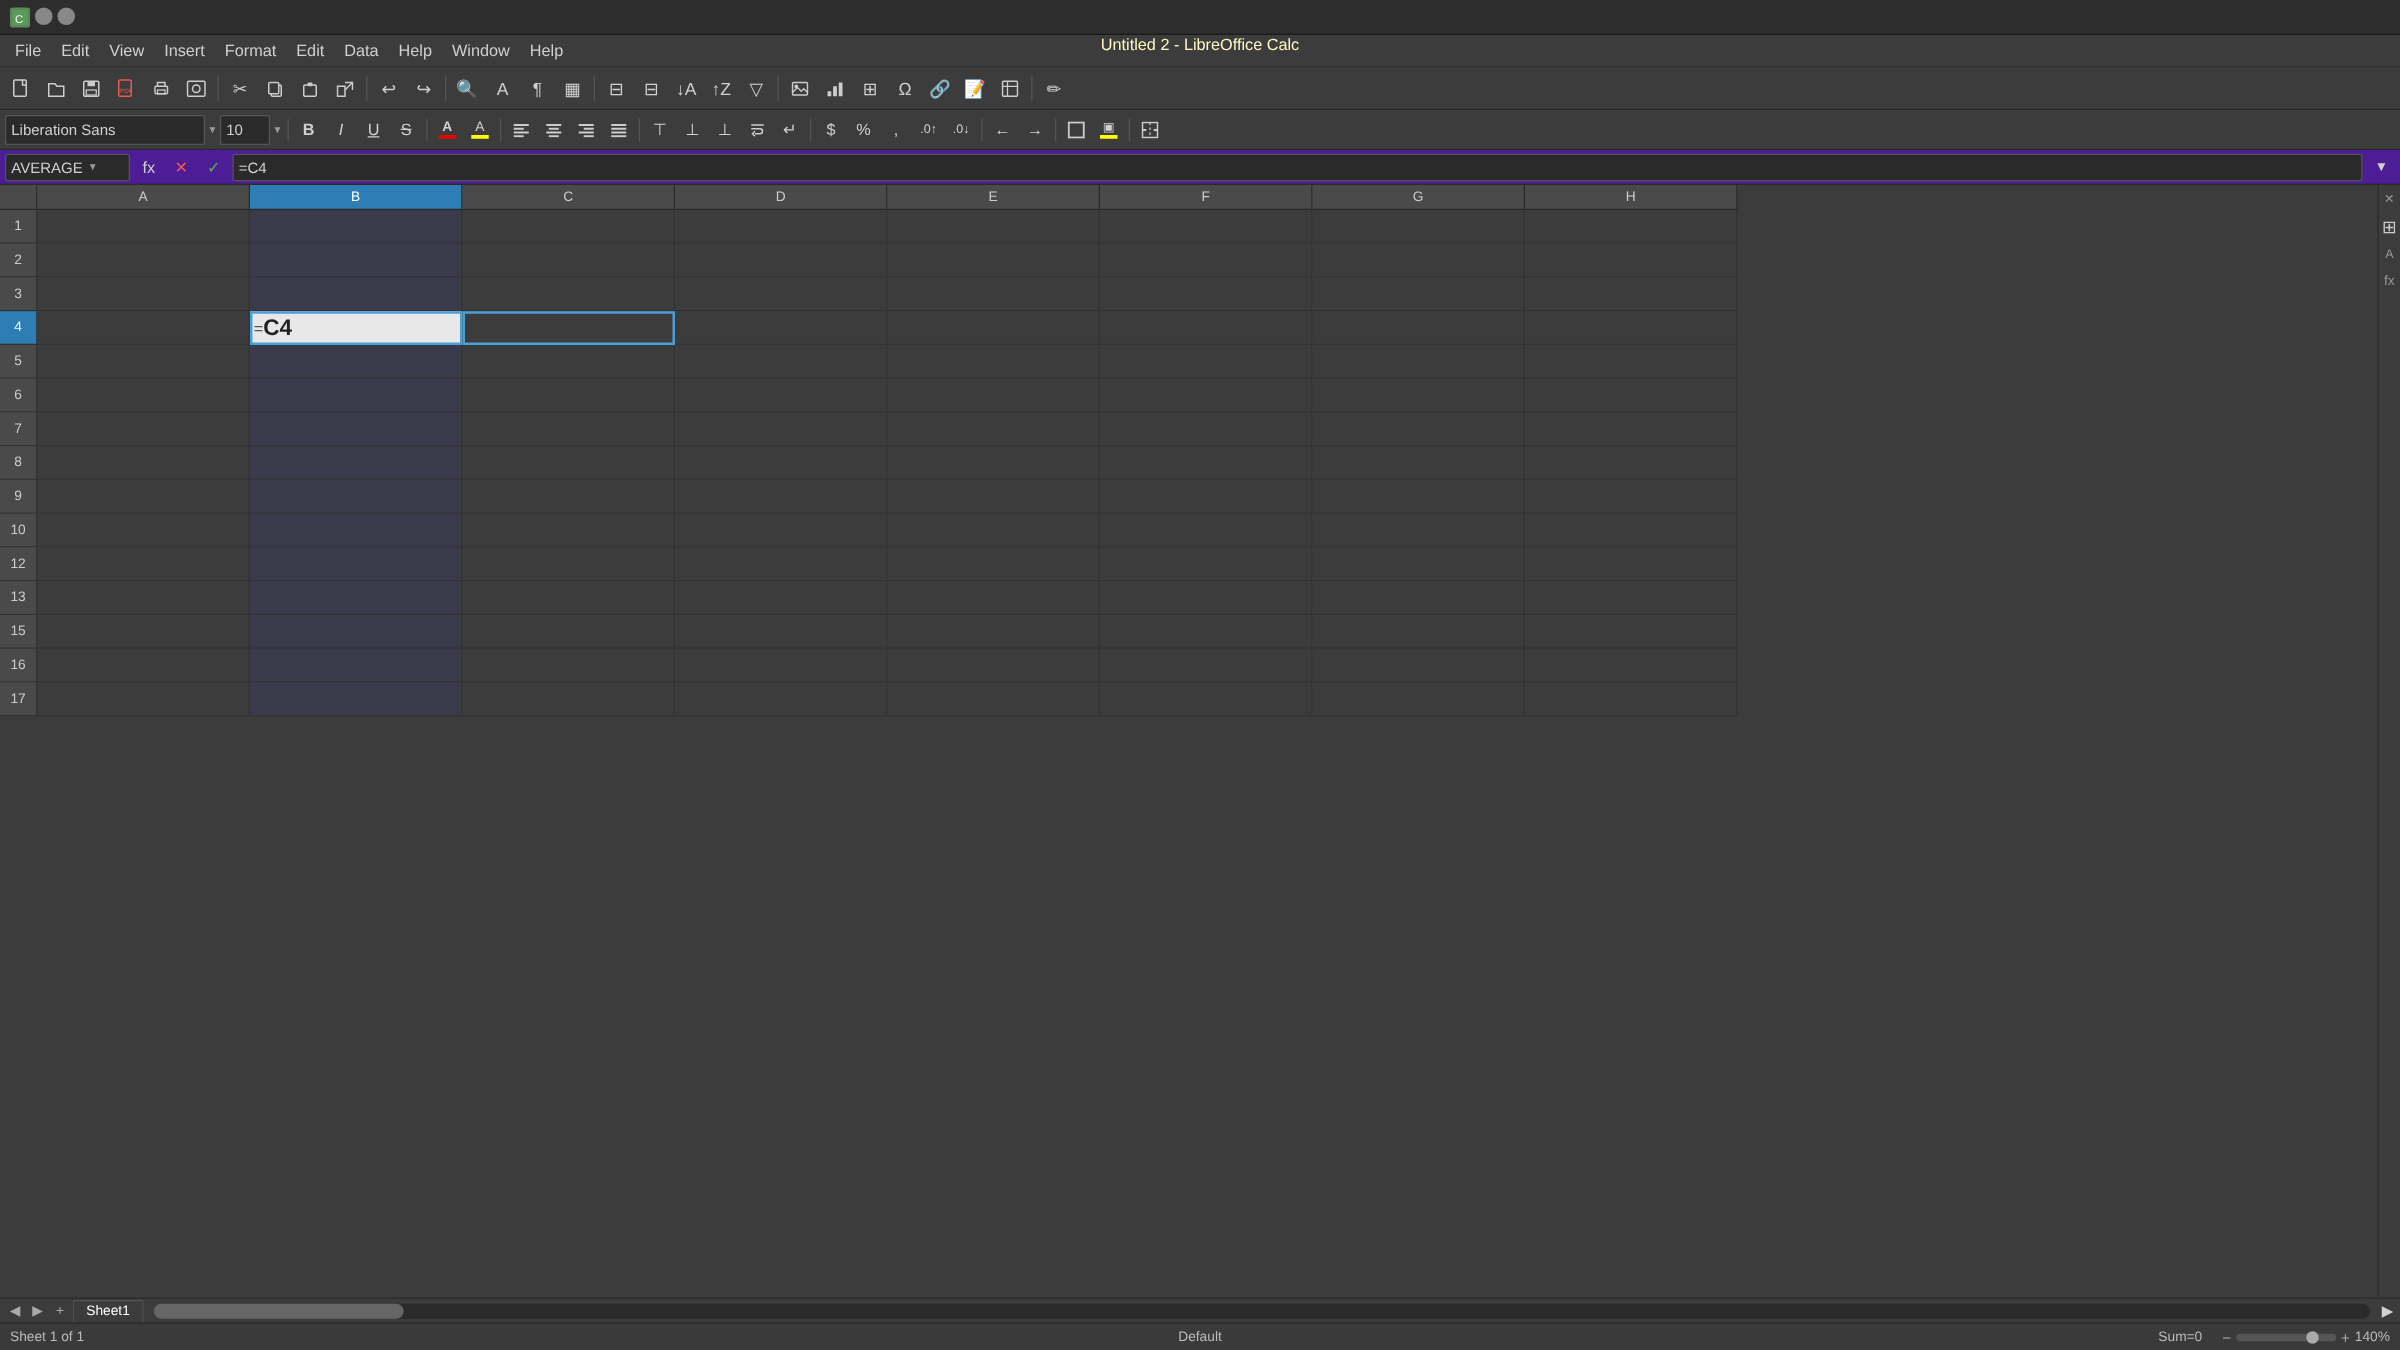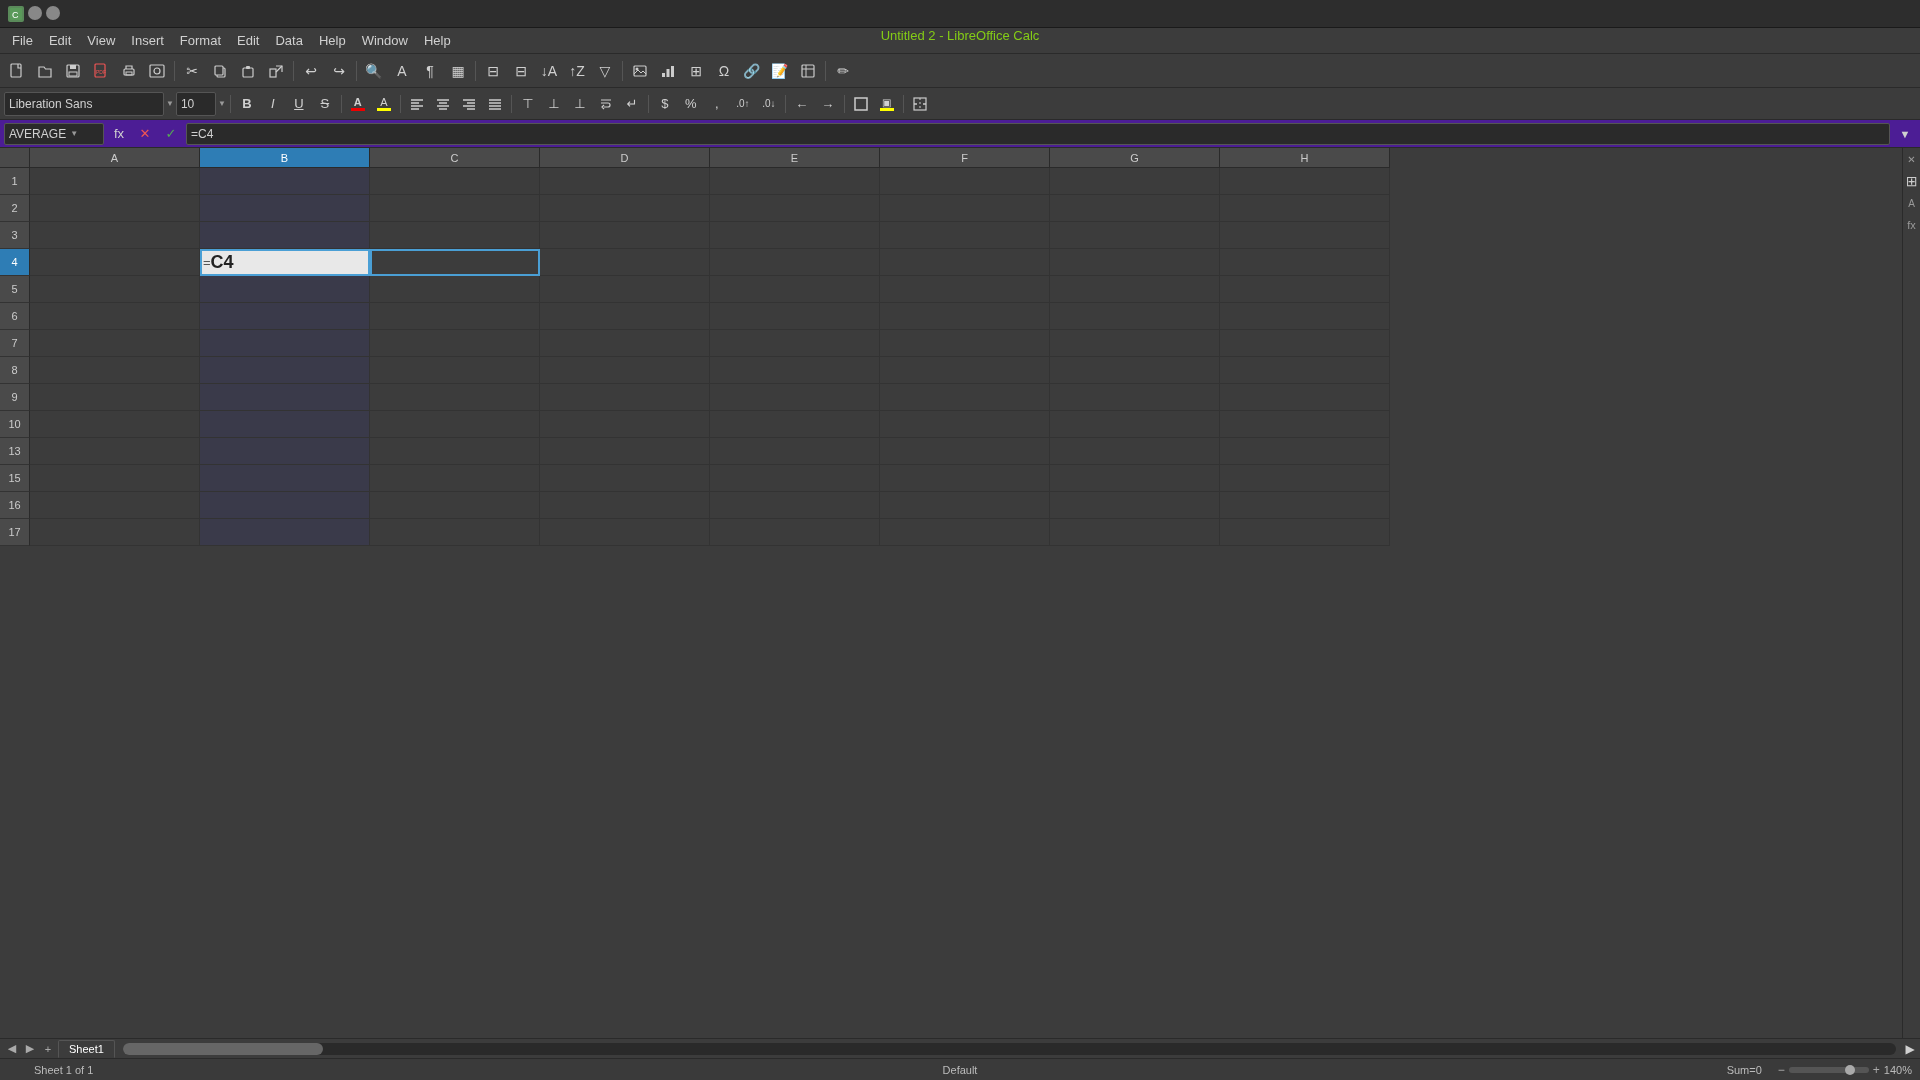--- a/index.html
+++ b/index.html
@@ -6,21 +6,21 @@
     body { background: #3c3c3c; color: #d0d0d0; font-family: 'Liberation Sans', Arial, sans-serif; font-size: 12px; overflow: hidden; width: 1920px; height: 1080px; display: flex; flex-direction: column; }
 
     
     .titlebar { background: #2d2d2d; height: 28px; display: flex; align-items: center; justify-content: space-between; padding: 0 8px; border-bottom: 1px solid #1a1a1a; }
     .titlebar-left { display: flex; align-items: center; gap: 6px; }
     .titlebar-icon { width: 16px; height: 16px; background: #5a8a5a; border-radius: 2px; display: flex; align-items: center; justify-content: center; font-size: 10px; }
     .titlebar-controls { display: flex; gap: 4px; }
     .titlebar-btn { width: 14px; height: 14px; border-radius: 50%; border: none; cursor: pointer; }
     .titlebar-btn.minimize { background: #888; }
     .titlebar-btn.maximize { background: #888; }
-    .titlebar-center { position: absolute; left: 50%; transform: translateX(-50%); font-size: 13px; color: #84cc16; margin-top: 44px; }
+    .titlebar-center { position: absolute; left: 50%; transform: translateX(-50%); font-size: 13px; color: #fef9c3; margin-top: 44px; }
     .titlebar-right { display: flex; gap: 4px; }
 
     
     .menubar { background: #3c3c3c; height: 26px; display: flex; align-items: center; padding: 0 4px; border-bottom: 1px solid #2a2a2a; }
     .menu-item { padding: 3px 8px; cursor: pointer; border-radius: 3px; font-size: 13px; color: #d0d0d0; }
 
     
     .toolbar { background: #3c3c3c; height: 34px; display: flex; align-items: center; padding: 0 4px; border-bottom: 1px solid #2a2a2a; gap: 2px; flex-wrap: nowrap; }
     .toolbar-btn { width: 26px; height: 26px; display: flex; align-items: center; justify-content: center; cursor: pointer; border-radius: 3px; border: none; background: transparent; color: #d0d0d0; font-size: 14px; }
     .toolbar-sep { width: 1px; height: 20px; background: #555; margin: 0 2px; }
@@ -71,21 +71,21 @@
     .bottom-bar { height: 20px; background: #3c3c3c; border-top: 1px solid #2a2a2a; display: flex; align-items: center; }
     .sheet-tabs-area { display: flex; align-items: center; height: 100%; padding: 0 4px; gap: 2px; }
     .sheet-tab-btn { width: 16px; height: 16px; display: flex; align-items: center; justify-content: center; cursor: pointer; color: #aaa; font-size: 11px; }
     .sheet-tab { padding: 2px 10px; background: #4a4a4a; border: 1px solid #555; border-bottom: none; color: #d0d0d0; font-size: 11px; cursor: pointer; border-radius: 2px 2px 0 0; }
     .sheet-tab.active { background: #3c3c3c; color: #fff; border-bottom: 1px solid #3c3c3c; }
     .sheet-scrollbar { flex: 1; height: 12px; background: #2a2a2a; border-radius: 6px; margin: 0 4px; position: relative; }
     .sheet-scrollbar-thumb { height: 12px; width: 200px; background: #666; border-radius: 6px; position: absolute; left: 0; }
 
     
     .statusbar { height: 22px; background: #3a3a3a; border-top: 1px solid #2a2a2a; display: flex; align-items: center; padding: 0 8px; justify-content: space-between; font-size: 11px; color: #bbb; }
-    .statusbar-left { display: flex; gap: 8px; align-items: flex-start; margin-left: 26px; }
+    .statusbar-left { display: flex; gap: 8px; align-items: flex-start; }
     .statusbar-right { display: flex; gap: 16px; align-items: center; }
     .zoom-control { display: flex; align-items: center; gap: 4px; }
     .zoom-slider { width: 80px; height: 6px; background: #555; border-radius: 3px; position: relative; cursor: pointer; }
     .zoom-thumb { width: 10px; height: 10px; background: #aaa; border-radius: 50%; position: absolute; top: -2px; left: 70%; }
 
     
     .dropdown-arrow { font-size: 8px; color: #999; }
   </style>
 </head>
 <body>
@@ -466,20 +466,31 @@
             <div class="cell" style="width: 170px; min-width: 170px;"></div>
             <div class="cell selected-col" style="width: 170px; min-width: 170px;"></div>
             <div class="cell" style="width: 170px; min-width: 170px;"></div>
             <div class="cell" style="width: 170px; min-width: 170px;"></div>
             <div class="cell" style="width: 170px; min-width: 170px;"></div>
             <div class="cell" style="width: 170px; min-width: 170px;"></div>
             <div class="cell" style="width: 170px; min-width: 170px;"></div>
             <div class="cell" style="width: 170px; min-width: 170px;"></div>
           </div>
           <div class="grid-row">
+            <div class="row-num">12</div>
+            <div class="cell" style="width: 170px; min-width: 170px;"></div>
+            <div class="cell selected-col" style="width: 170px; min-width: 170px;"></div>
+            <div class="cell" style="width: 170px; min-width: 170px;"></div>
+            <div class="cell" style="width: 170px; min-width: 170px;"></div>
+            <div class="cell" style="width: 170px; min-width: 170px;"></div>
+            <div class="cell" style="width: 170px; min-width: 170px;"></div>
+            <div class="cell" style="width: 170px; min-width: 170px;"></div>
+            <div class="cell" style="width: 170px; min-width: 170px;"></div>
+          </div>
+          <div class="grid-row">
             <div class="row-num">13</div>
             <div class="cell" style="width: 170px; min-width: 170px;"></div>
             <div class="cell selected-col" style="width: 170px; min-width: 170px;"></div>
             <div class="cell" style="width: 170px; min-width: 170px;"></div>
             <div class="cell" style="width: 170px; min-width: 170px;"></div>
             <div class="cell" style="width: 170px; min-width: 170px;"></div>
             <div class="cell" style="width: 170px; min-width: 170px;"></div>
             <div class="cell" style="width: 170px; min-width: 170px;"></div>
             <div class="cell" style="width: 170px; min-width: 170px;"></div>
           </div>

